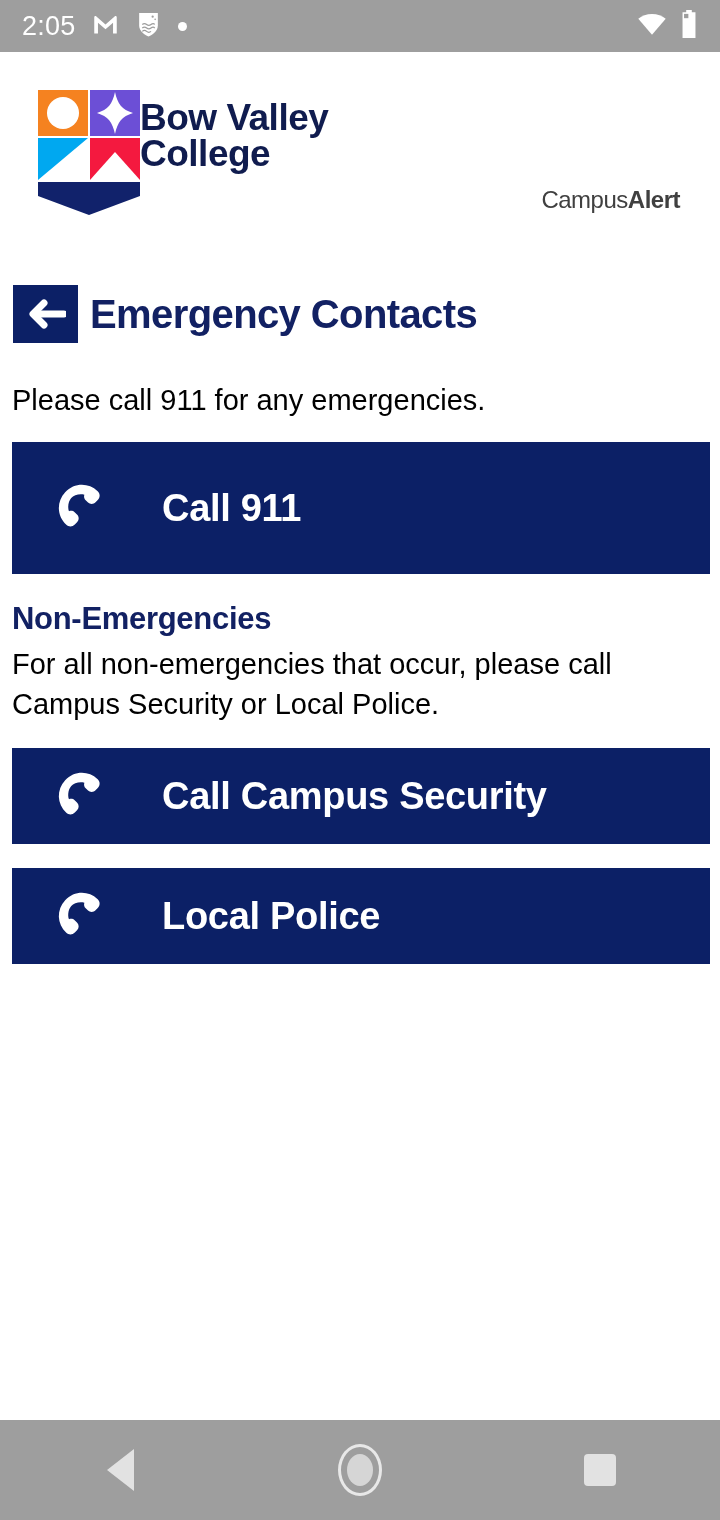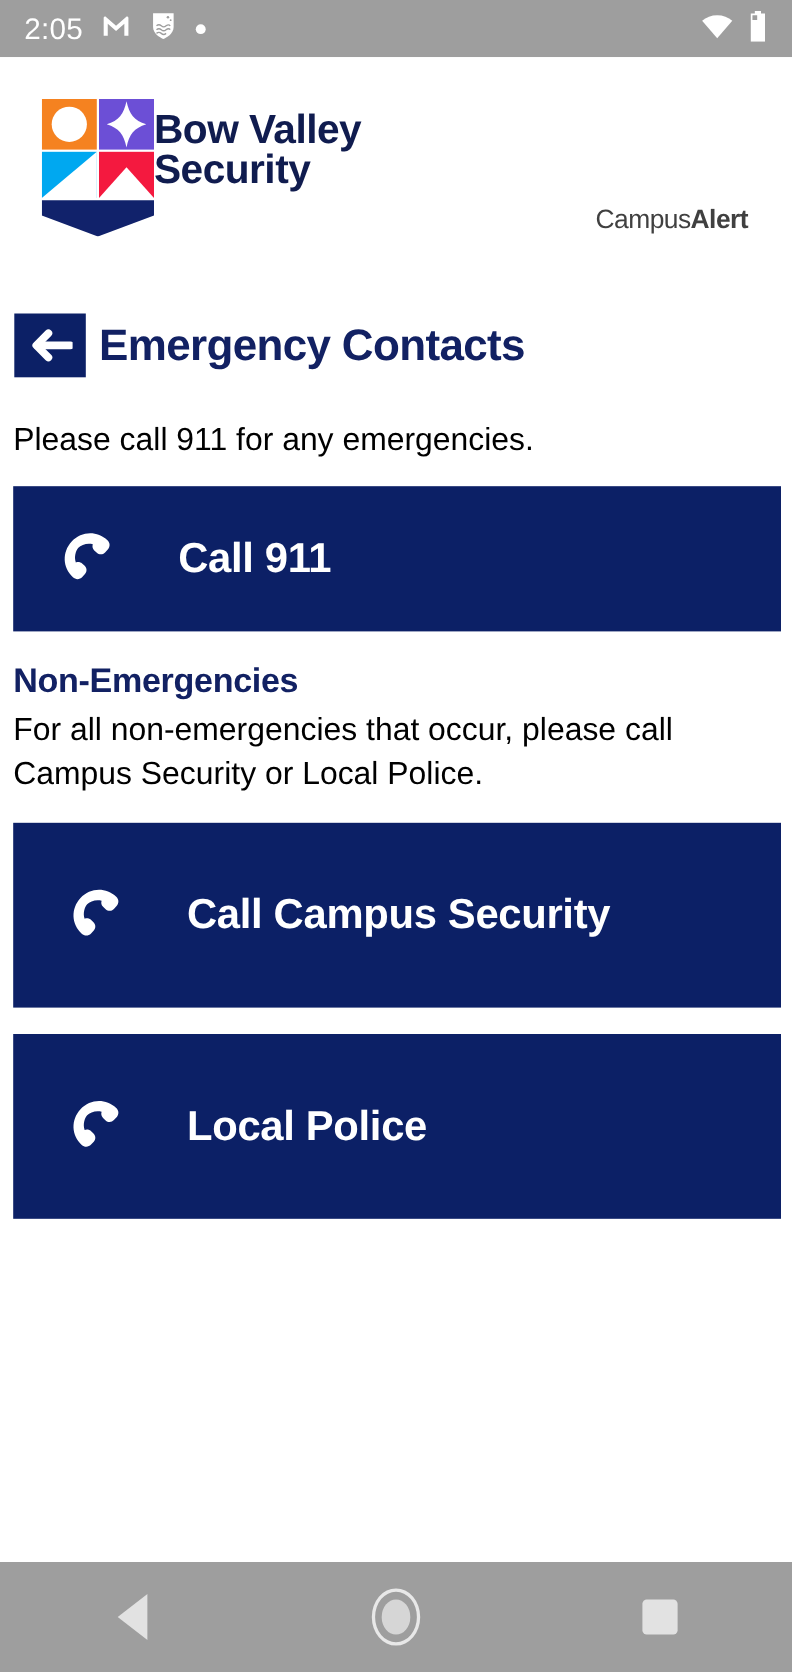--- a/index.html
+++ b/index.html
@@ -77,21 +77,21 @@
   }
 
   
   .call-btn {
     margin:22px 10px 0 12px;
     height:132px;
     background:#0c2066;
     display:flex; align-items:center;
     cursor:pointer;
   }
-  .call-btn.tight { margin-top:24px; height:168px;padding-left:8px; }
+  .call-btn.tight { margin-top:24px; height:96px; }
   .call-icon { width:64px; height:64px; margin-left:38px; flex:none; }
   .call-icon svg { display:block; }
   .call-label {
     color:#ffffff; font-size:38px; font-weight:bold;
     letter-spacing:-0.3px; margin-left:48px; white-space:nowrap;
   }
 
   .spacer-block { height:26px; }
 
   
@@ -174,21 +174,21 @@
           <path d="M0 90h50V48L0 90z" fill="#ffffff"></path>
 
           <rect x="52" y="48" width="50" height="42" fill="#f4193f"></rect>
           <path d="M52 90h50L77 62 52 90z" fill="#ffffff"></path>
 
           <path d="M0 92h102v14L51 125 0 106V92z" fill="#11226b"></path>
         </svg>
       </span>
       <div class="college-name">
         <div>Bow Valley</div>
-        <div>Security</div>
+        <div>College</div>
       </div>
     </div>
     <div class="campus-alert">
       <span>Campus</span><span class="ca-bold">Alert</span>
     </div>
   </div>
 
   <div class="page-header">
     <div class="back-btn">
       <span>

